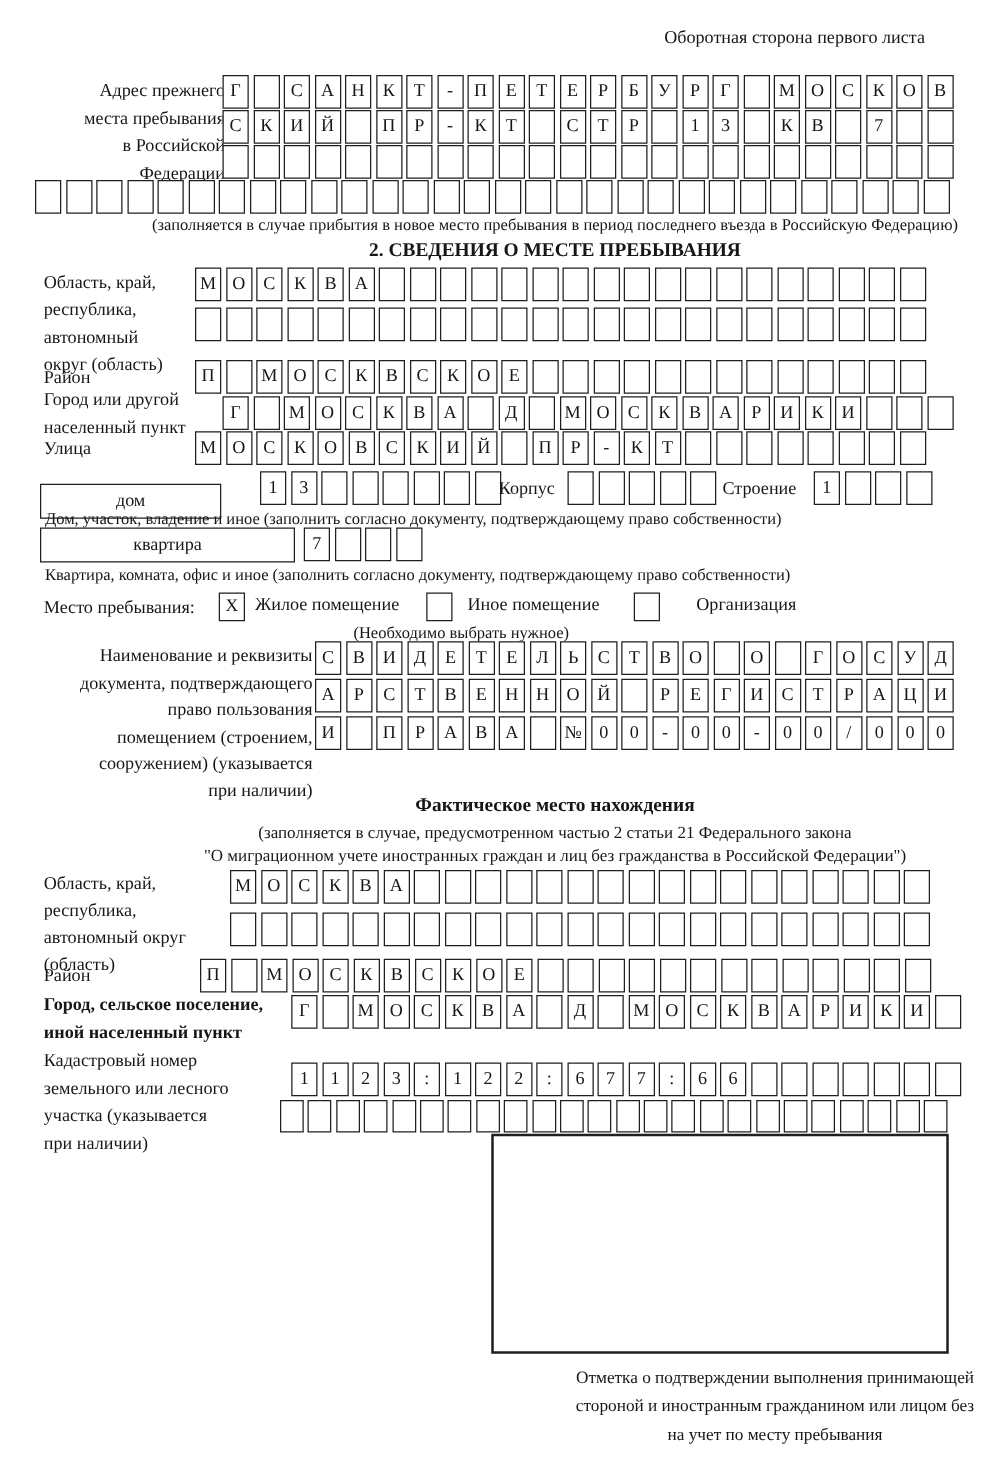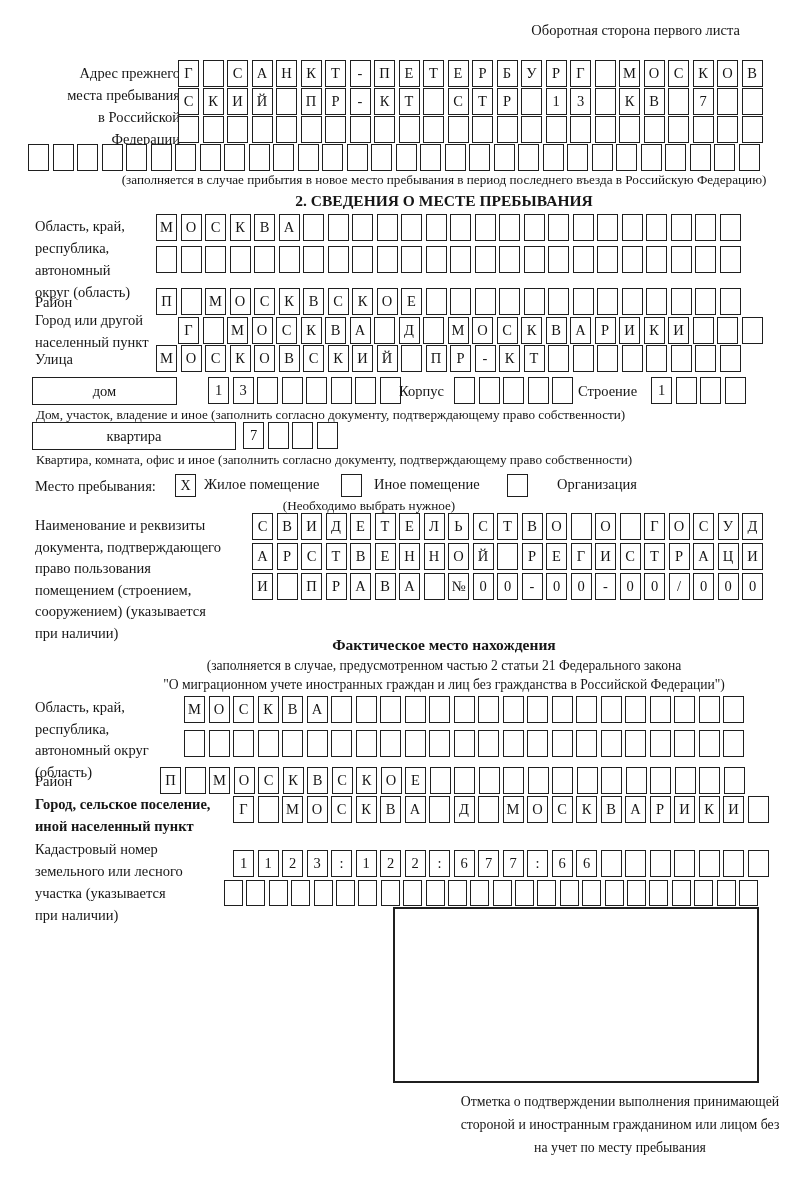--- a/index.html
+++ b/index.html
@@ -288,21 +288,21 @@
       <span class="cell"></span>
       <span class="cell"></span>
       <span class="cell"></span>
       <span class="cell"></span>
       <span class="cell"></span>
       <span class="cell"></span>
       <span class="cell"></span>
       <span class="cell"></span>
     </div>
 
-  <div class="abs widebox" style="left:32px;top:377px;width:145px;">дом</div>
+  <div class="abs widebox" style="left:32px;top:387px;width:145px;">дом</div>
   <div class="abs cells" style="left:208px;top:377px;">
       <span class="cell">1</span>
       <span class="cell">3</span>
       <span class="cell"></span>
       <span class="cell"></span>
       <span class="cell"></span>
       <span class="cell"></span>
       <span class="cell"></span>
       <span class="cell"></span>
     </div>
@@ -334,21 +334,21 @@
 
   <div class="abs lbl" style="left:35px;top:475px;">Место пребывания:</div>
   <div class="abs checkbox" style="left:175px;top:474px;">X</div>
   <div class="abs opt" style="left:204px;top:476px;">Жилое помещение</div>
   <div class="abs checkbox" style="left:341px;top:474px;"></div>
   <div class="abs opt" style="left:374px;top:476px;">Иное помещение</div>
   <div class="abs checkbox" style="left:507px;top:474px;"></div>
   <div class="abs opt" style="left:557px;top:476px;">Организация</div>
   <div class="abs cap center" style="left:0;top:498px;width:650px;">(Необходимо выбрать нужное)</div>
 
-  <div class="abs lbl" style="left:35px;top:515px;width:215px;line-height:21.5px;">
+  <div class="abs lbl" style="left:35px;top:515px;width:215px;line-height:21.5px;text-align:right;">
     <div>Наименование и реквизиты</div>
     <div>документа, подтверждающего</div>
     <div>право пользования</div>
     <div>помещением (строением,</div>
     <div>сооружением) (указывается</div>
     <div>при наличии)</div>
   </div>
   <div class="abs cells" style="left:252px;top:513px;">
       <span class="cell">С</span>
       <span class="cell">В</span>

